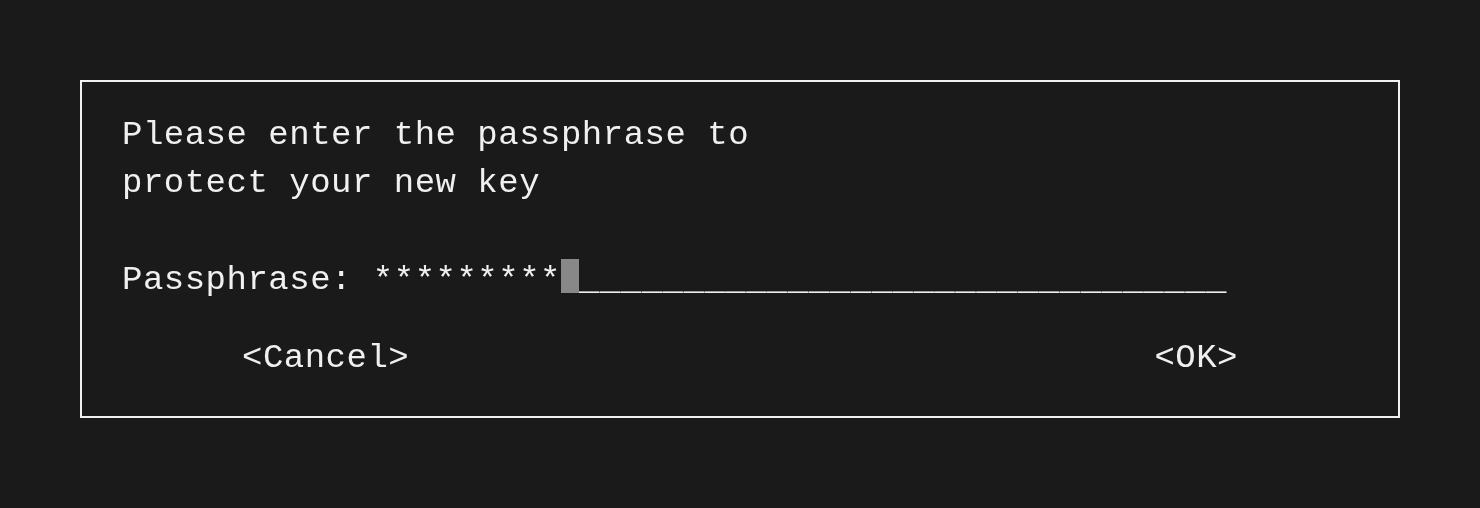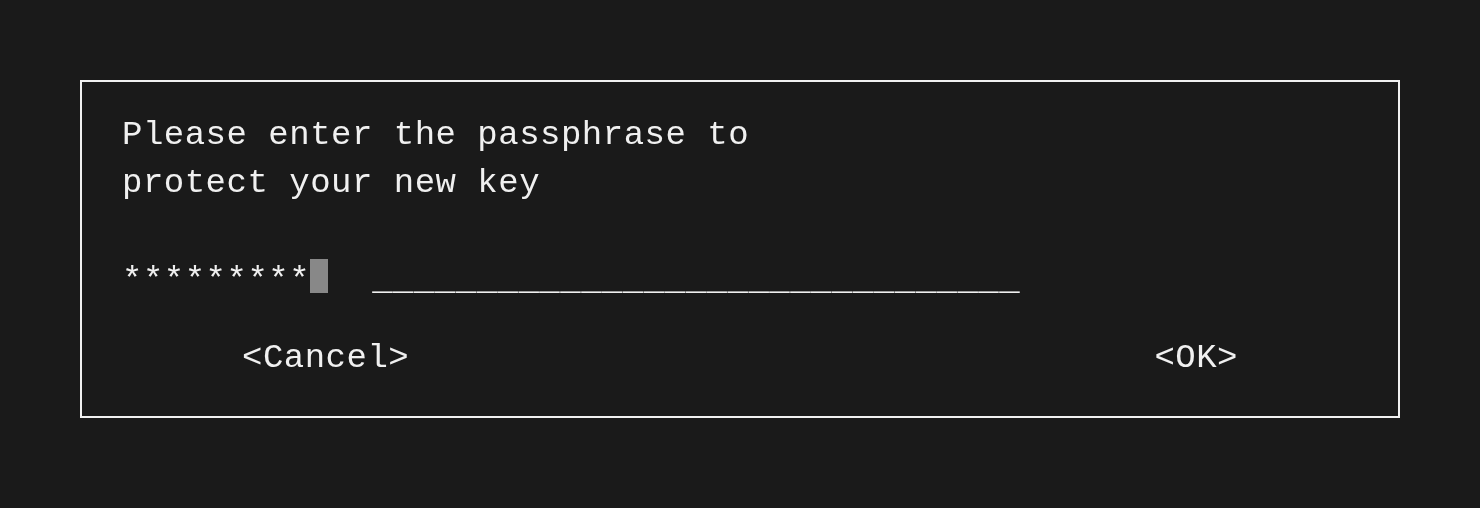--- a/index.html
+++ b/index.html
@@ -48,40 +48,39 @@
       display: inline-block;
       width: 18px;
       height: 34px;
       background: #888;
       vertical-align: text-bottom;
       position: relative;
       top: 4px;
     }
     .input-underline {
       white-space: pre;
-      padding-left: 44px;
     }
     .button-row {
       display: flex;
       justify-content: space-between;
       padding: 0 120px 0 120px;
     }
     .btn {
       cursor: pointer;
       user-select: none;
     }
   </style>
 </head>
 <body>
 
 <div class="dialog">
   <div class="prompt-text"><span>Please enter the passphrase to</span>
 <span>protect your new key</span></div>
 
   <div class="input-line">
-    <span class="input-value">*********</span><span class="cursor"></span><span class="input-underline">_______________________________</span>
+    <span class="input-label">Passphrase: </span><span class="input-value">*********</span><span class="cursor"></span><span class="input-underline">_______________________________</span>
   </div>
 
   <div class="button-row">
     <span class="btn">&lt;Cancel&gt;</span>
     <span class="btn">&lt;OK&gt;</span>
   </div>
 </div>
 
 </body></html>

